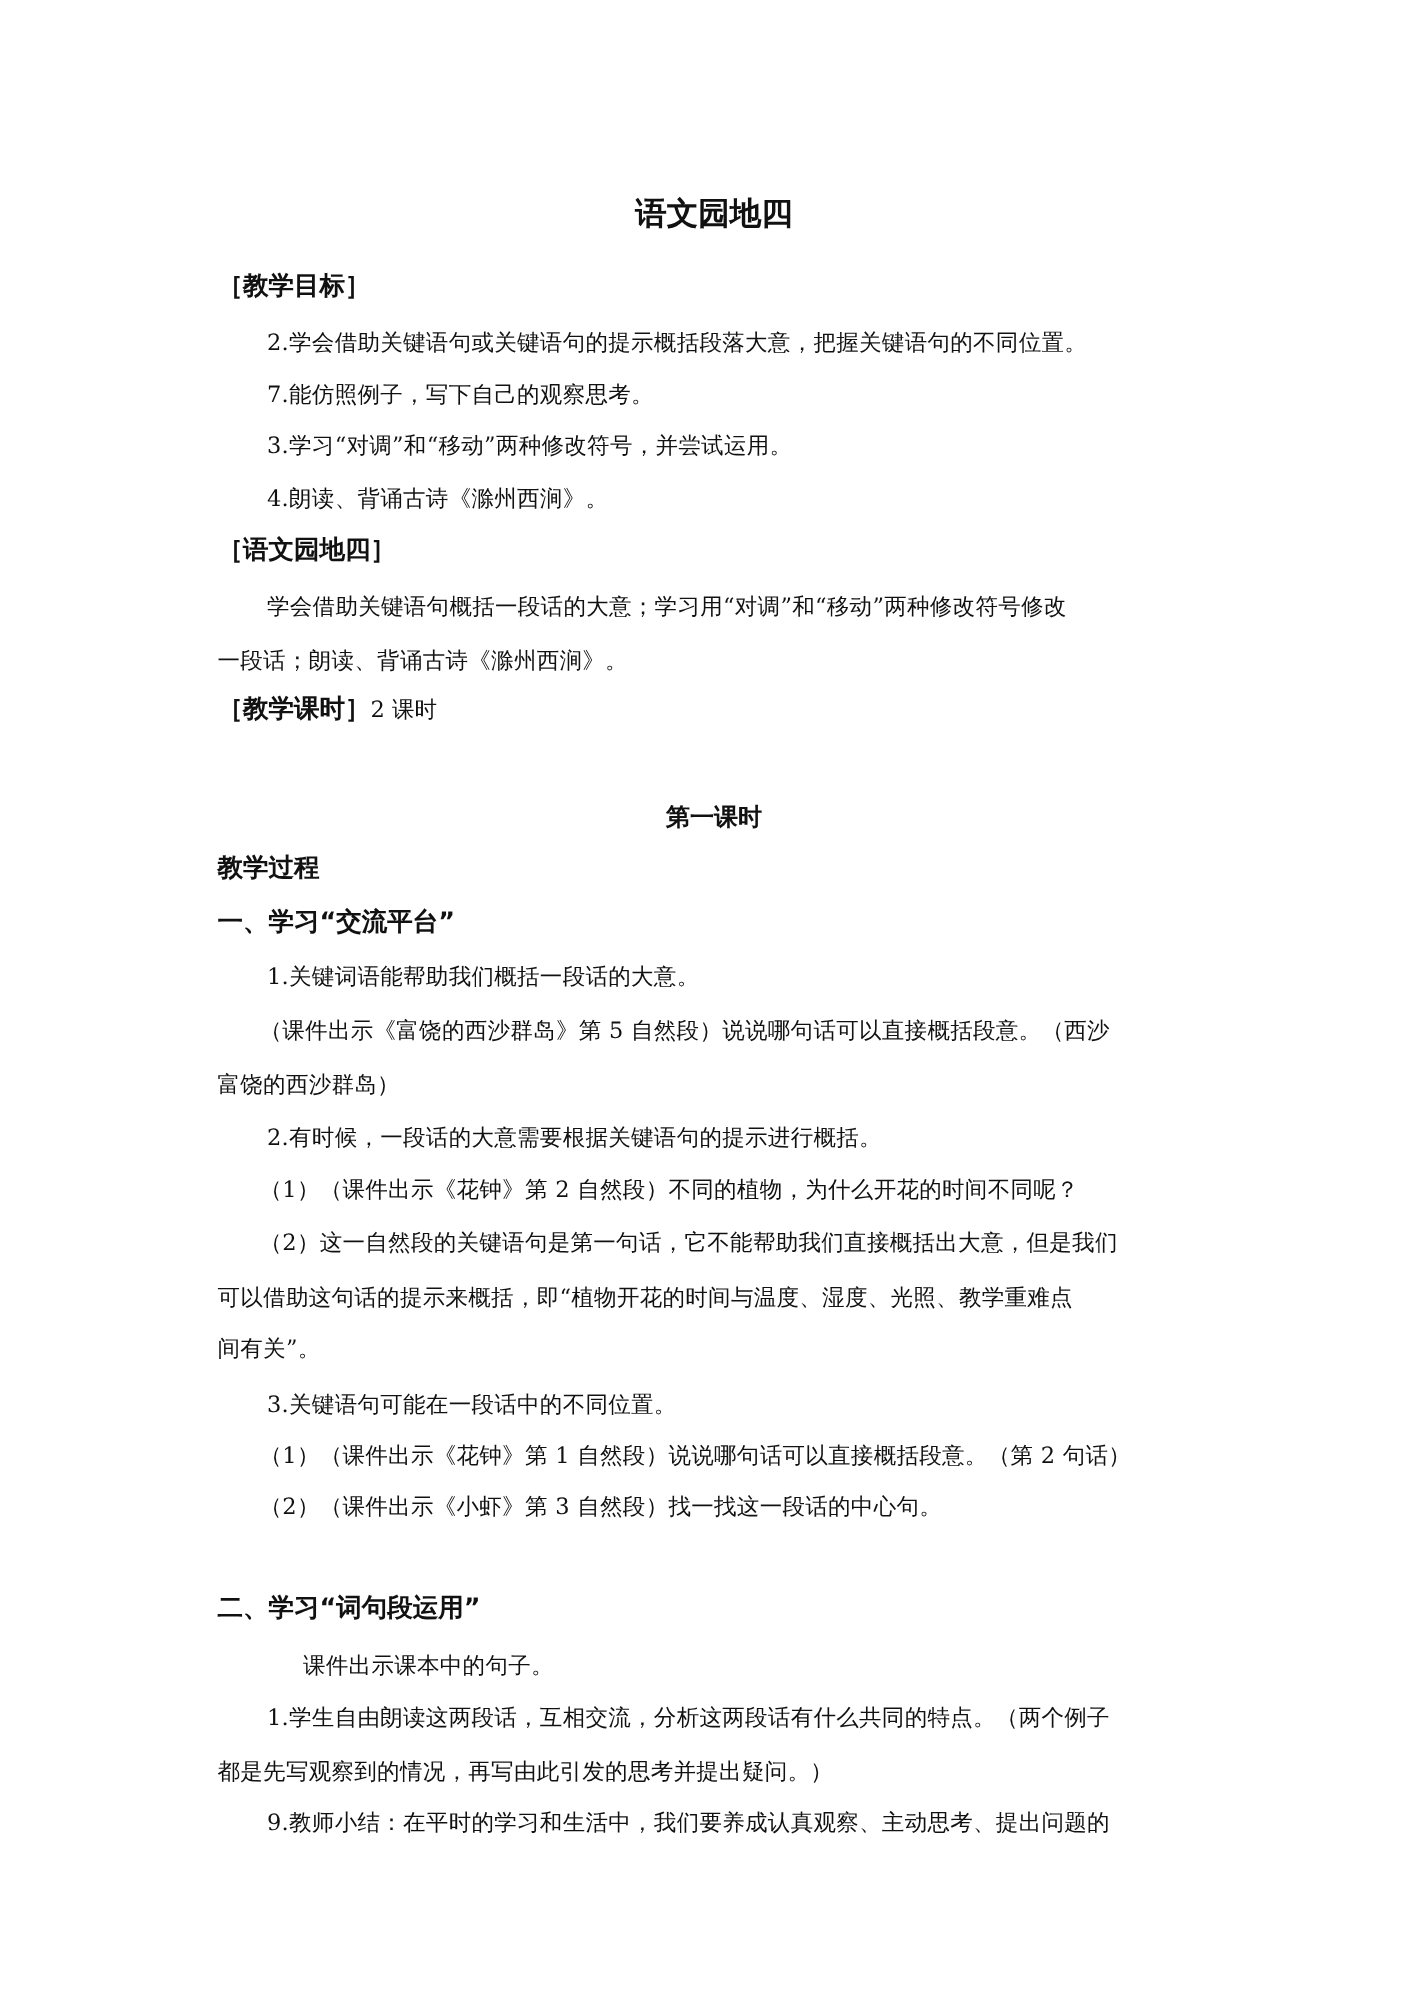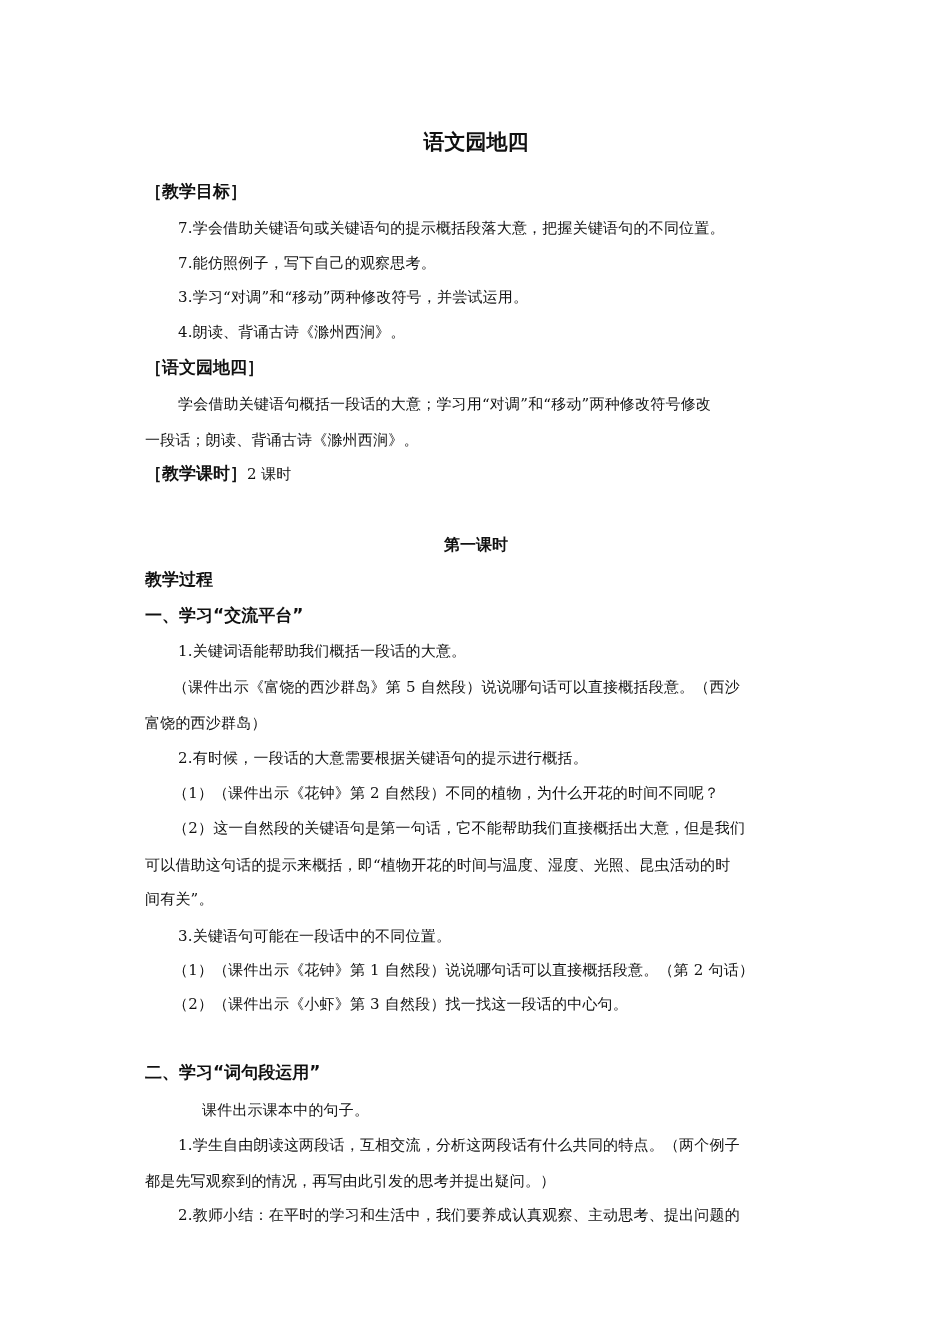--- a/index.html
+++ b/index.html
@@ -67,21 +67,21 @@
   }
 </style>
 </head>
 <body>
 
 <div class="page">
 
   <div class="title" style="top:128px;">语文园地四</div>
 
   <div class="heading" style="top:179px;">［教学目标］</div>
-  <div class="line indent" style="top:218px;">7.学会借助关键语句或关键语句的提示概括段落大意，把握关键语句的不同位置。</div>
+  <div class="line indent" style="top:218px;">2.学会借助关键语句或关键语句的提示概括段落大意，把握关键语句的不同位置。</div>
   <div class="line indent" style="top:253px;">7.能仿照例子，写下自己的观察思考。</div>
   <div class="line indent" style="top:287px;">3.学习“对调”和“移动”两种修改符号，并尝试运用。</div>
   <div class="line indent" style="top:322px;">4.朗读、背诵古诗《滁州西涧》。</div>
 
   <div class="heading" style="top:355px;">［语文园地四］</div>
   <div class="line indent" style="top:394px;">学会借助关键语句概括一段话的大意；学习用“对调”和“移动”两种修改符号修改</div>
   <div class="line" style="top:430px;">一段话；朗读、背诵古诗《滁州西涧》。</div>
 
   <div class="heading" style="top:461px;">
     <span>［教学课时］</span><span class="plain">2 课时</span>
@@ -90,25 +90,25 @@
   <div class="subtitle" style="top:534px;">第一课时</div>
   <div class="heading" style="top:567px;">教学过程</div>
   <div class="heading" style="top:603px;">一、学习“交流平台”</div>
 
   <div class="line indent" style="top:641px;">1.关键词语能帮助我们概括一段话的大意。</div>
   <div class="line indent-sub" style="top:677px;">（课件出示《富饶的西沙群岛》第 5 自然段）说说哪句话可以直接概括段意。（西沙</div>
   <div class="line" style="top:713px;">富饶的西沙群岛）</div>
   <div class="line indent" style="top:748px;">2.有时候，一段话的大意需要根据关键语句的提示进行概括。</div>
   <div class="line indent-sub" style="top:783px;">（1）（课件出示《花钟》第 2 自然段）不同的植物，为什么开花的时间不同呢？</div>
   <div class="line indent-sub" style="top:818px;">（2）这一自然段的关键语句是第一句话，它不能帮助我们直接概括出大意，但是我们</div>
-  <div class="line" style="top:855px;">可以借助这句话的提示来概括，即“植物开花的时间与温度、湿度、光照、昆虫活动的时</div>
+  <div class="line" style="top:855px;">可以借助这句话的提示来概括，即“植物开花的时间与温度、湿度、光照、教学重难点</div>
   <div class="line" style="top:889px;">间有关”。</div>
   <div class="line indent" style="top:926px;">3.关键语句可能在一段话中的不同位置。</div>
   <div class="line indent-sub" style="top:960px;">（1）（课件出示《花钟》第 1 自然段）说说哪句话可以直接概括段意。（第 2 句话）</div>
   <div class="line indent-sub" style="top:994px;">（2）（课件出示《小虾》第 3 自然段）找一找这一段话的中心句。</div>
 
   <div class="heading" style="top:1060px;">二、学习“词句段运用”</div>
   <div class="line indent" style="top:1100px;margin-left:24px;">课件出示课本中的句子。</div>
   <div class="line indent" style="top:1135px;">1.学生自由朗读这两段话，互相交流，分析这两段话有什么共同的特点。（两个例子</div>
   <div class="line" style="top:1171px;">都是先写观察到的情况，再写由此引发的思考并提出疑问。）</div>
-  <div class="line indent" style="top:1205px;">2.教师小结：在平时的学习和生活中，我们要养成认真观察、主动思考、提出问题的</div>
+  <div class="line indent" style="top:1205px;">9.教师小结：在平时的学习和生活中，我们要养成认真观察、主动思考、提出问题的</div>
 
 </div>
 
 </body></html>

